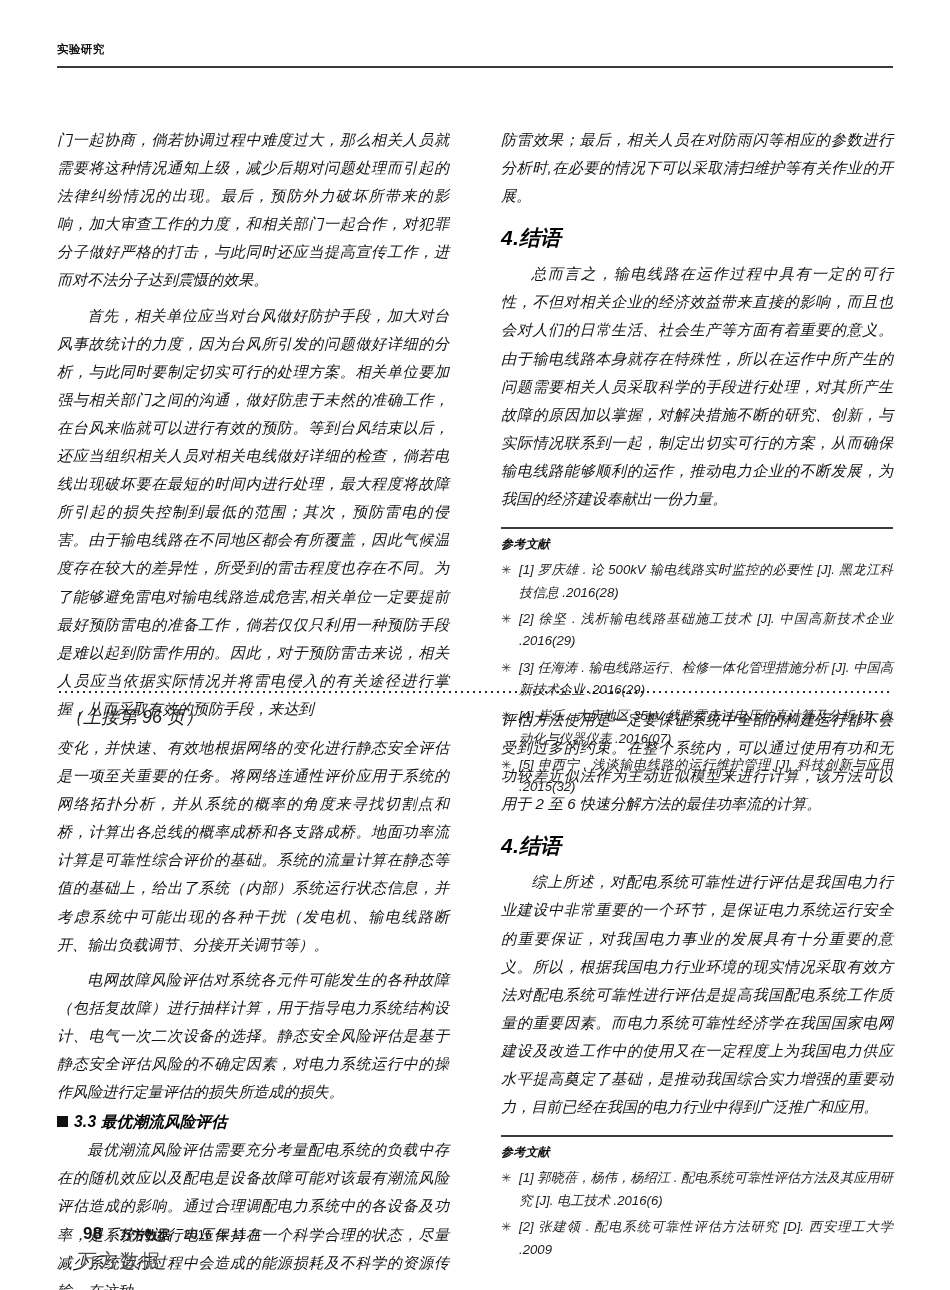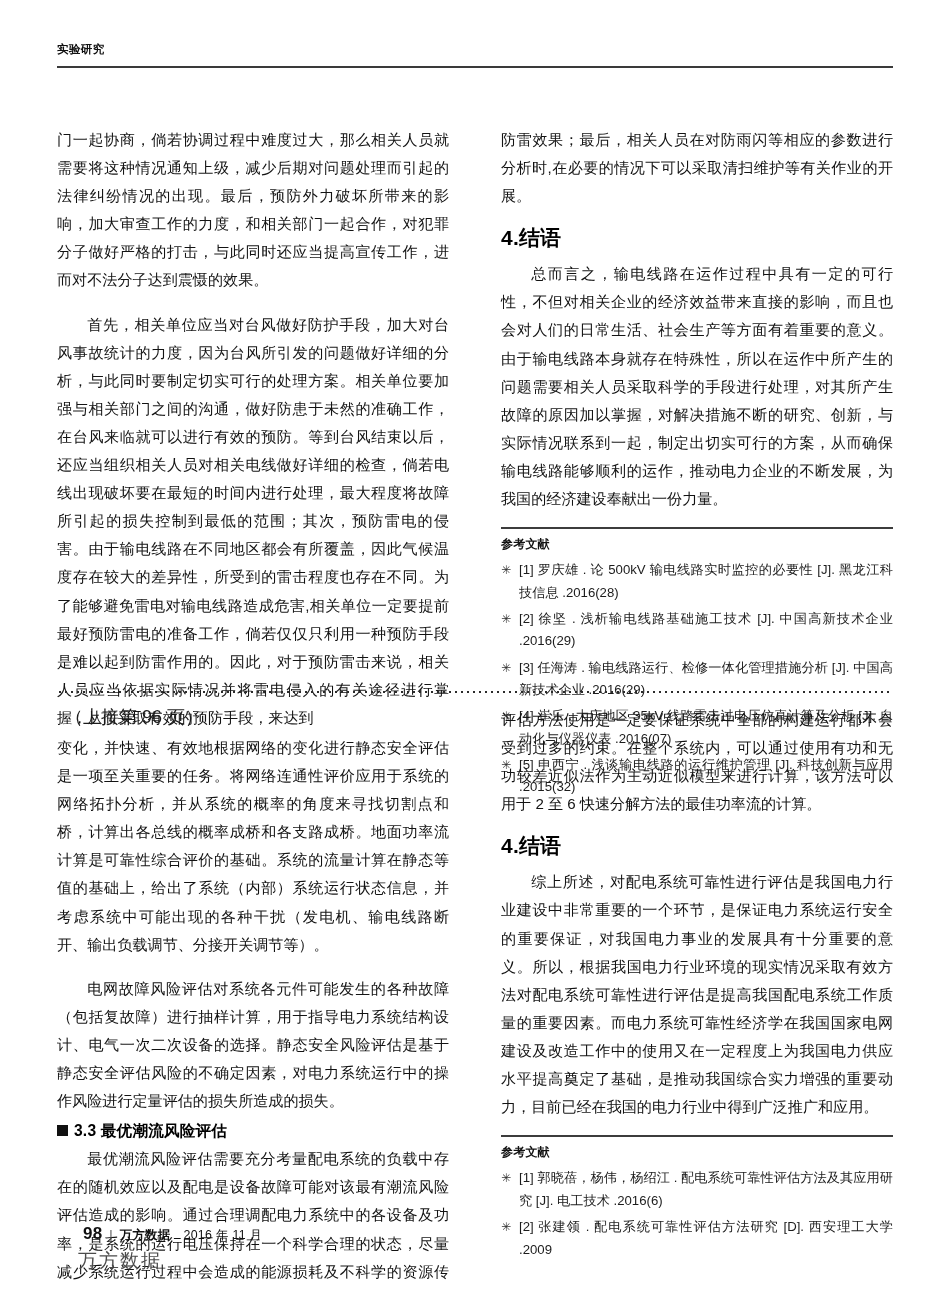--- a/index.html
+++ b/index.html
@@ -47,20 +47,21 @@
     position: absolute;
     left: 57px;
     top: 126px;
     width: 836px;
     display: flex;
     gap: 52px;
   }
   .col {
     width: 392px;
     flex: 0 0 392px;
+    font-style: italic;
   }
 
   
   .columns-lower {
     position: absolute;
     left: 57px;
     top: 706px;
     width: 836px;
     display: flex;
     gap: 52px;
@@ -70,21 +71,21 @@
   p.body {
     margin: 0;
     font-size: 15.1px;
     line-height: 28.1px;
     text-align: justify;
     text-justify: inter-character;
     color: #131313;
     font-family: "Liberation Sans", "DejaVu Sans", sans-serif;
   }
   p.body.indent { text-indent: 2em; }
-  p.body + p.body { margin-top: 16px; }
+  p.body + p.body { margin-top: 7px; }
 
   h3.sub {
     margin: 2px 0 0 0;
     font-size: 15.6px;
     line-height: 28px;
     font-weight: bold;
     color: #000;
     letter-spacing: 0.2px;
   }
   h3.sub .marker {

